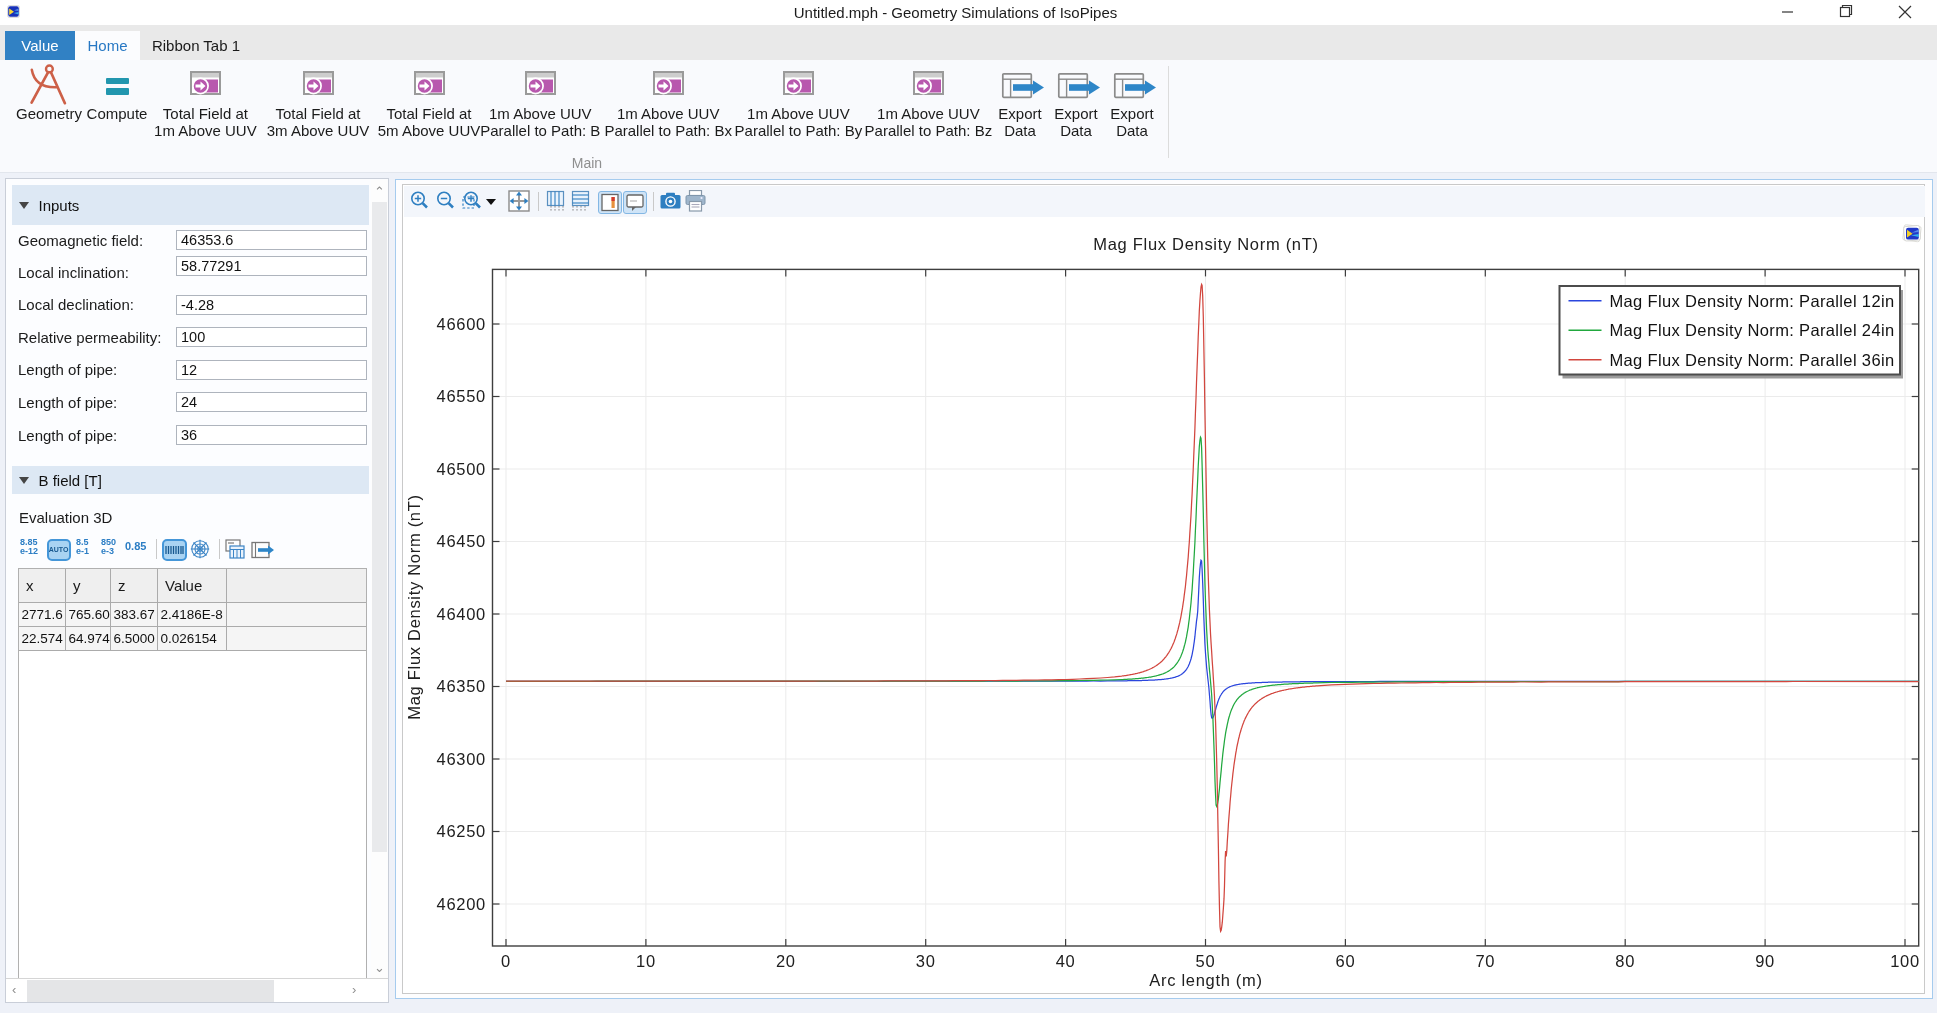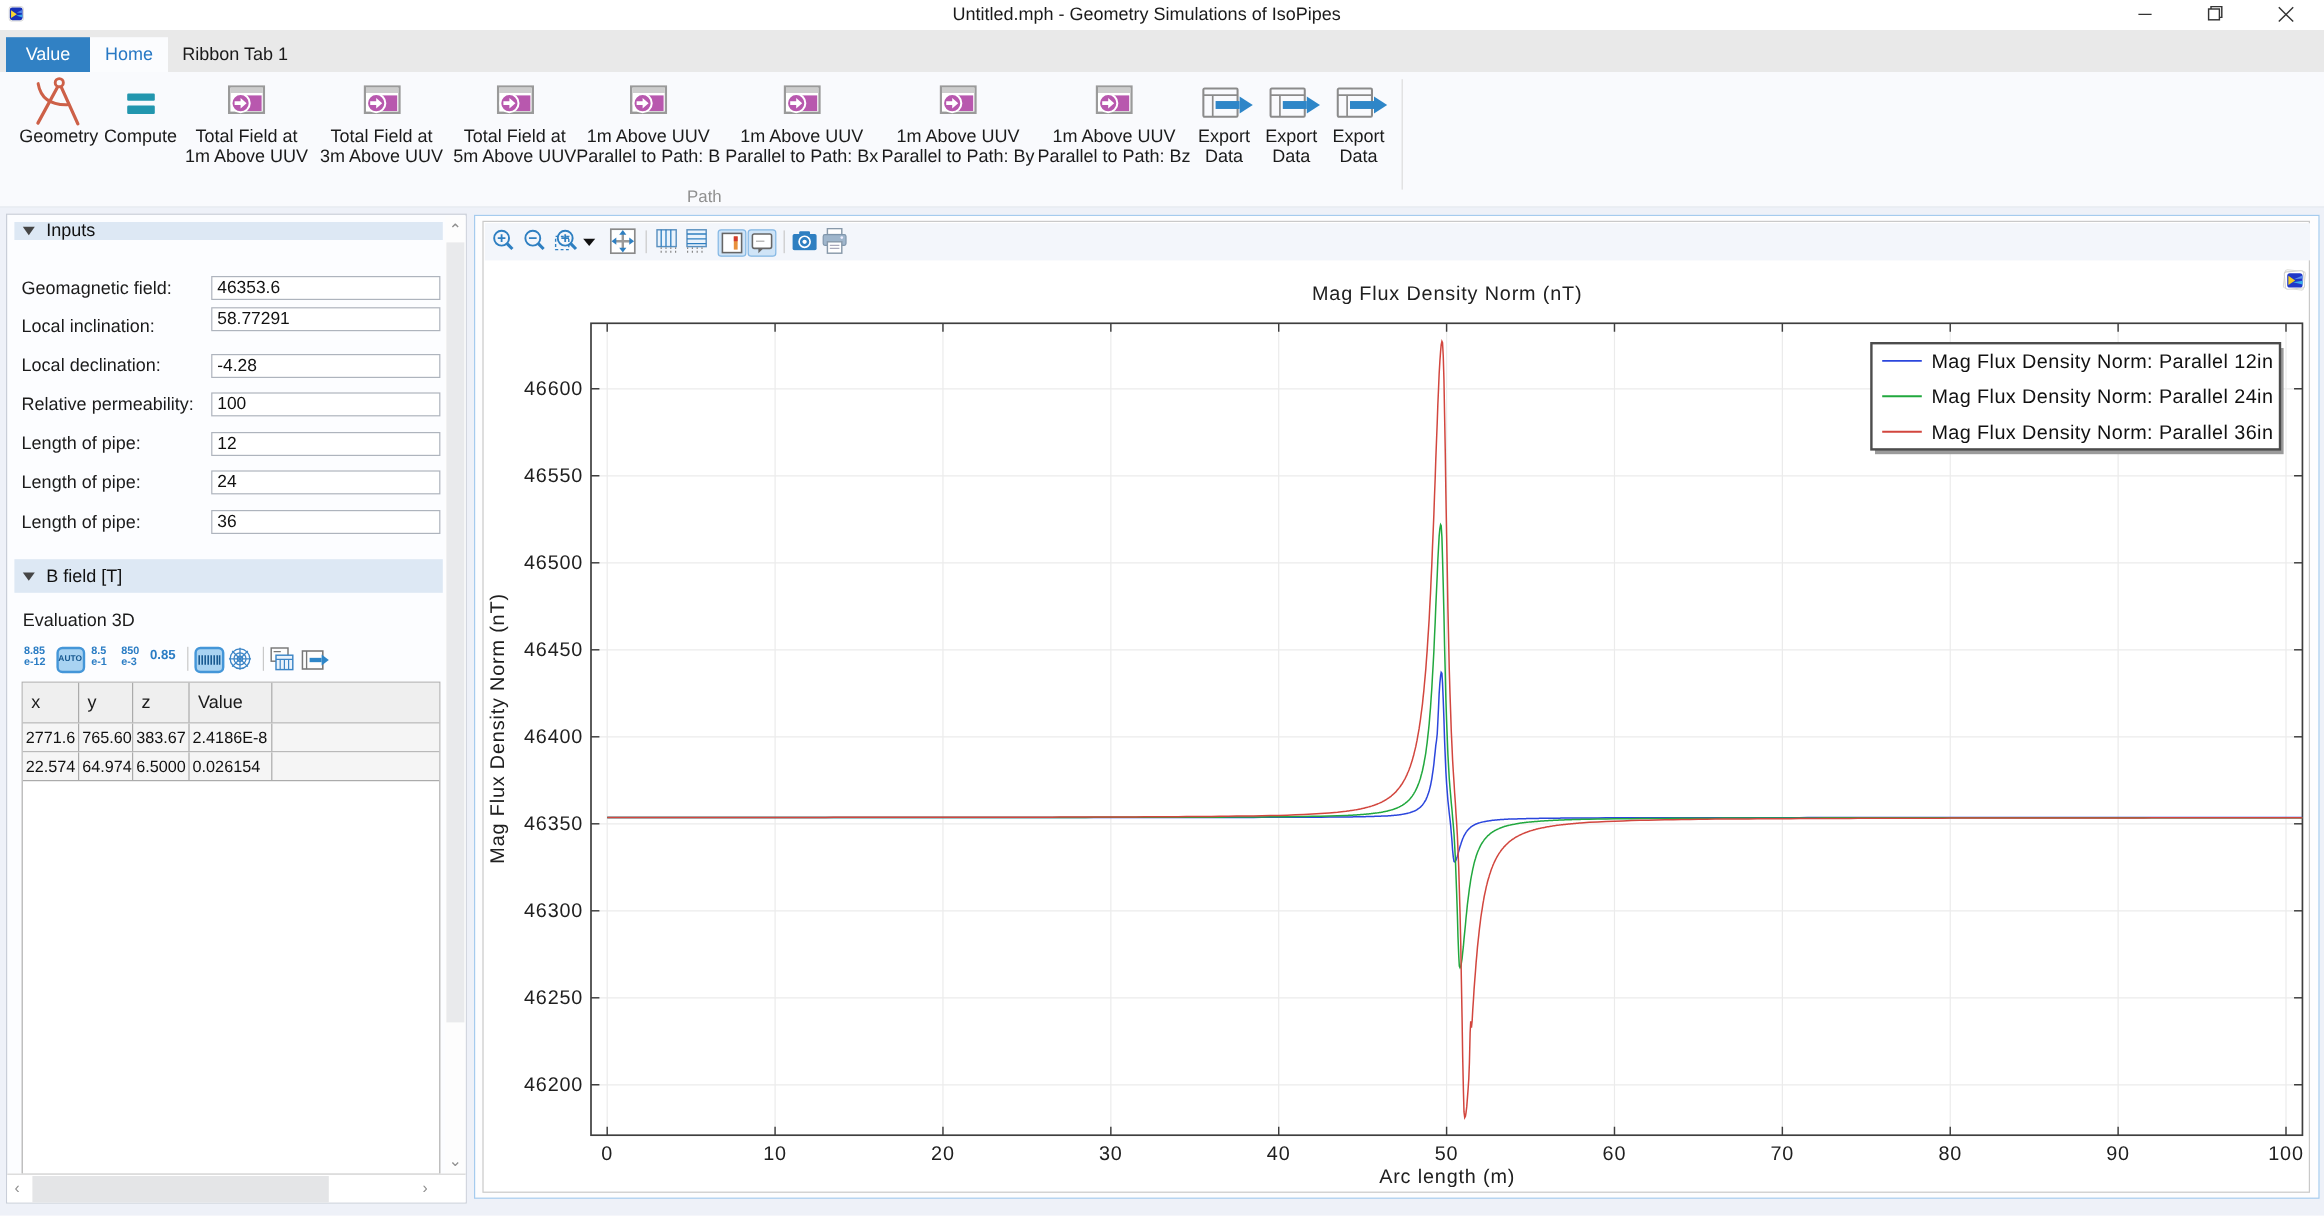--- a/index.html
+++ b/index.html
@@ -16,21 +16,21 @@
 #tab-home { left:75px; width:65px; background:#fbfcfe; color:#2778c4; }
 #tab-r1   { left:140px; width:112px; color:#1a1a1a; }
 
 #ribbon { left:0; top:60px; width:1937px; height:113px; background:#f9fafd; border-bottom:1px solid #e2e6ed; }
 .rlabel { position:absolute; top:46px; width:160px; text-align:center; font-size:15px; letter-spacing:0; line-height:16.5px; color:#1b1b1b; }
 .ricon { position:absolute; top:11px; }
 #main-sep { left:1168px; top:6px; width:1px; height:92px; background:#dcdcdc; }
 #main-label { left:527px; top:95px; width:120px; text-align:center; font-size:14px; color:#8f8f8f; }
 
 #lpanel { left:5px; top:178px; width:384px; height:825px; background:#fcfdff; border:1px solid #c9ced8; }
-.sechdr { left:6px; width:357px; height:15px; background:#dde8f4; display:flex; align-items:center; font-size:15px; color:#111; }
+.sechdr { left:6px; width:357px; height:40px; background:#dde8f4; display:flex; align-items:center; font-size:15px; color:#111; }
 .sechdr .tri { width:0; height:0; border-left:5.5px solid transparent; border-right:5.5px solid transparent; border-top:7px solid #454545; margin:0 10px 0 6.5px; }
 .flabel { position:absolute; left:12px; font-size:15px; color:#1b1b1b; }
 .finput { position:absolute; left:170px; width:191px; height:20px; background:#ffffff; border:1px solid #aeb4bd; font-size:14.5px; color:#111; padding-left:4px; line-height:18px; }
 
 .bt { position:absolute; font-size:9px; font-weight:bold; color:#2b7dc4; line-height:9px; text-align:left; }
 .bluebtn { position:absolute; background:#a9d3f2; border:2px solid #4496d8; border-radius:5px; }
 .vsep { position:absolute; width:1px; background:#c9c9c9; }
 
 #ltable { left:12px; top:389px; width:349px; height:411px; background:#ffffff; border:1px solid #b0b0b0; }
 #ltable .hrow { display:flex; height:34px; background:#efefef; border-bottom:1px solid #ababab; font-size:15px; color:#1a1a1a; }
@@ -167,21 +167,21 @@
 <div class="rlabel" style="left:996.0px">Export<br>Data</div>
 <svg class="ricon" style="left:1113.0px;top:12px" width="45" height="28" viewBox="0 0 45 28">
 <rect x="1.8" y="1.8" width="28.5" height="23.5" fill="#f9fafd" stroke="#8b8b8b" stroke-width="1.7" rx="1"></rect>
 <line x1="1.8" y1="7.2" x2="30.3" y2="7.2" stroke="#8b8b8b" stroke-width="1.4"></line>
 <line x1="9.6" y1="7.2" x2="9.6" y2="25.3" stroke="#8b8b8b" stroke-width="1.4"></line>
 <rect x="12" y="12.2" width="20" height="6.6" fill="#2e86c8"></rect>
 <path d="M32,8.5 L43,15.5 L32,22.5 Z" fill="#2e86c8"></path>
 </svg>
 <div class="rlabel" style="left:1052.0px">Export<br>Data</div>
   <div class="abs" id="main-sep"></div>
-  <div class="abs" id="main-label">Path</div>
+  <div class="abs" id="main-label">Main</div>
 </div>
 
 <div class="abs" id="lpanel">
   <div class="abs sechdr" style="top:6px"><span class="tri"></span>Inputs</div>
   <div class="flabel" style="top:52.5px">Geomagnetic field:</div>
 <div class="finput" style="top:51.0px">46353.6</div>
 <div class="flabel" style="top:84.5px">Local inclination:</div>
 <div class="finput" style="top:77px">58.77291</div>
 <div class="flabel" style="top:117.0px">Local declination:</div>
 <div class="finput" style="top:115.5px">-4.28</div>

